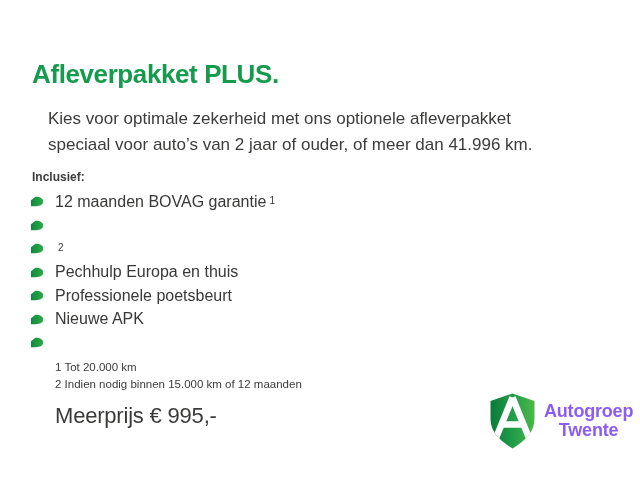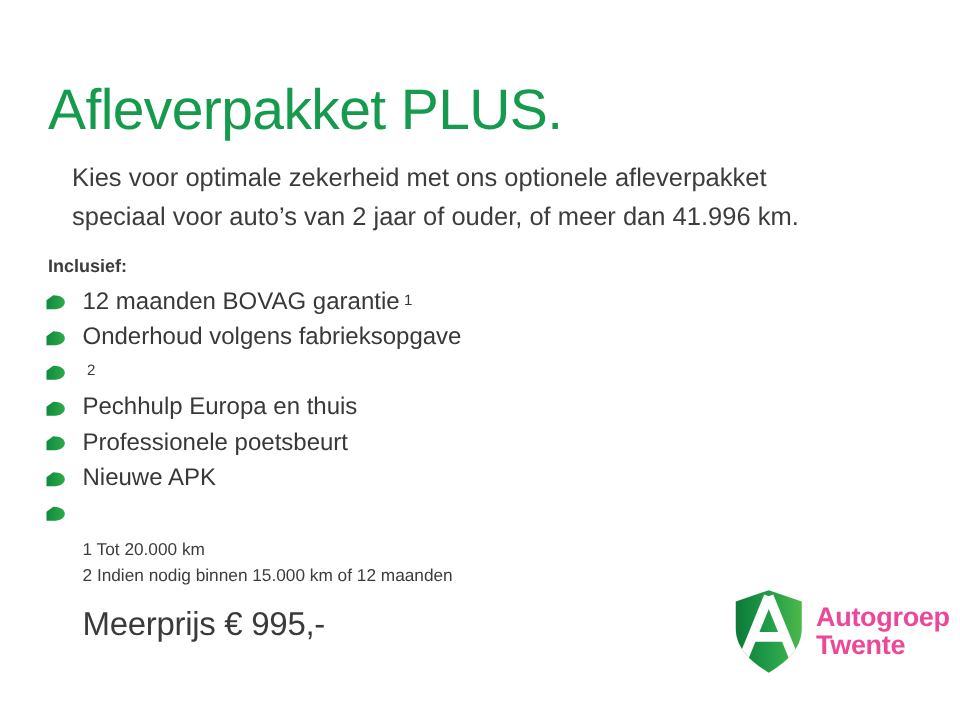--- a/index.html
+++ b/index.html
@@ -13,23 +13,23 @@
     overflow: hidden;
   }
   .content {
     position: absolute;
     left: 32px; top: 58px;
     width: 560px;
   }
   .title {
     margin: 0;
     color: #169b4e;
-    font-size: 38px;
+    font-size: 26px;
     line-height: 32px;
-    font-weight: normal;
+    font-weight: bold;
     letter-spacing: -0.4px;
   }
   .intro {
     margin: 16px 0 0 0;
     font-size: 17px;
     line-height: 26px;
     color: #3c3c3b;
   }
   .intro span { display: block; margin-left: 16px; }
   .inclusief-label {
@@ -82,22 +82,23 @@
     left: 489px; top: 393px;
     display: flex;
     align-items: center;
   }
   .logo-shield { flex: none; display: block; }
   .logo-wordmark {
     margin-left: 8px;
     font-size: 18px;
     font-weight: bold;
     line-height: 19px;
-    color: #ec4899;
+    color: #8b5cf6;
     letter-spacing: -0.2px;
+    text-align: center;
   }
   .logo-wordmark span { display: block; }
   .svg-defs { position: absolute; width: 0; height: 0; overflow: hidden; }
 </style>
 </head>
 <body>
 
 <svg class="svg-defs" aria-hidden="true">
   <defs>
     <linearGradient id="leafGrad" x1="0" y1="0" x2="1" y2="0">
@@ -135,21 +136,20 @@
         </span>
       <span>12 maanden BOVAG garantie</span>
         <sup>1</sup>
     </li>
     <li>
       <span class="bullet">
           <svg width="14" height="11" viewBox="0 0 14 11">
             <path d="M1,4.2 L5.5,0.8 C10.3,0.8 13.2,2.7 13.2,5.5 C13.2,8.3 10.3,10.2 5.5,10.2 L1,10.2 Z" fill="url(#leafGrad)"></path>
           </svg>
         </span>
-      <span>Onderhoud volgens fabrieksopgave</span>
         <sup></sup>
     </li>
     <li>
       <span class="bullet">
           <svg width="14" height="11" viewBox="0 0 14 11">
             <path d="M1,4.2 L5.5,0.8 C10.3,0.8 13.2,2.7 13.2,5.5 C13.2,8.3 10.3,10.2 5.5,10.2 L1,10.2 Z" fill="url(#leafGrad)"></path>
           </svg>
         </span>
         <sup>2</sup>
     </li>

